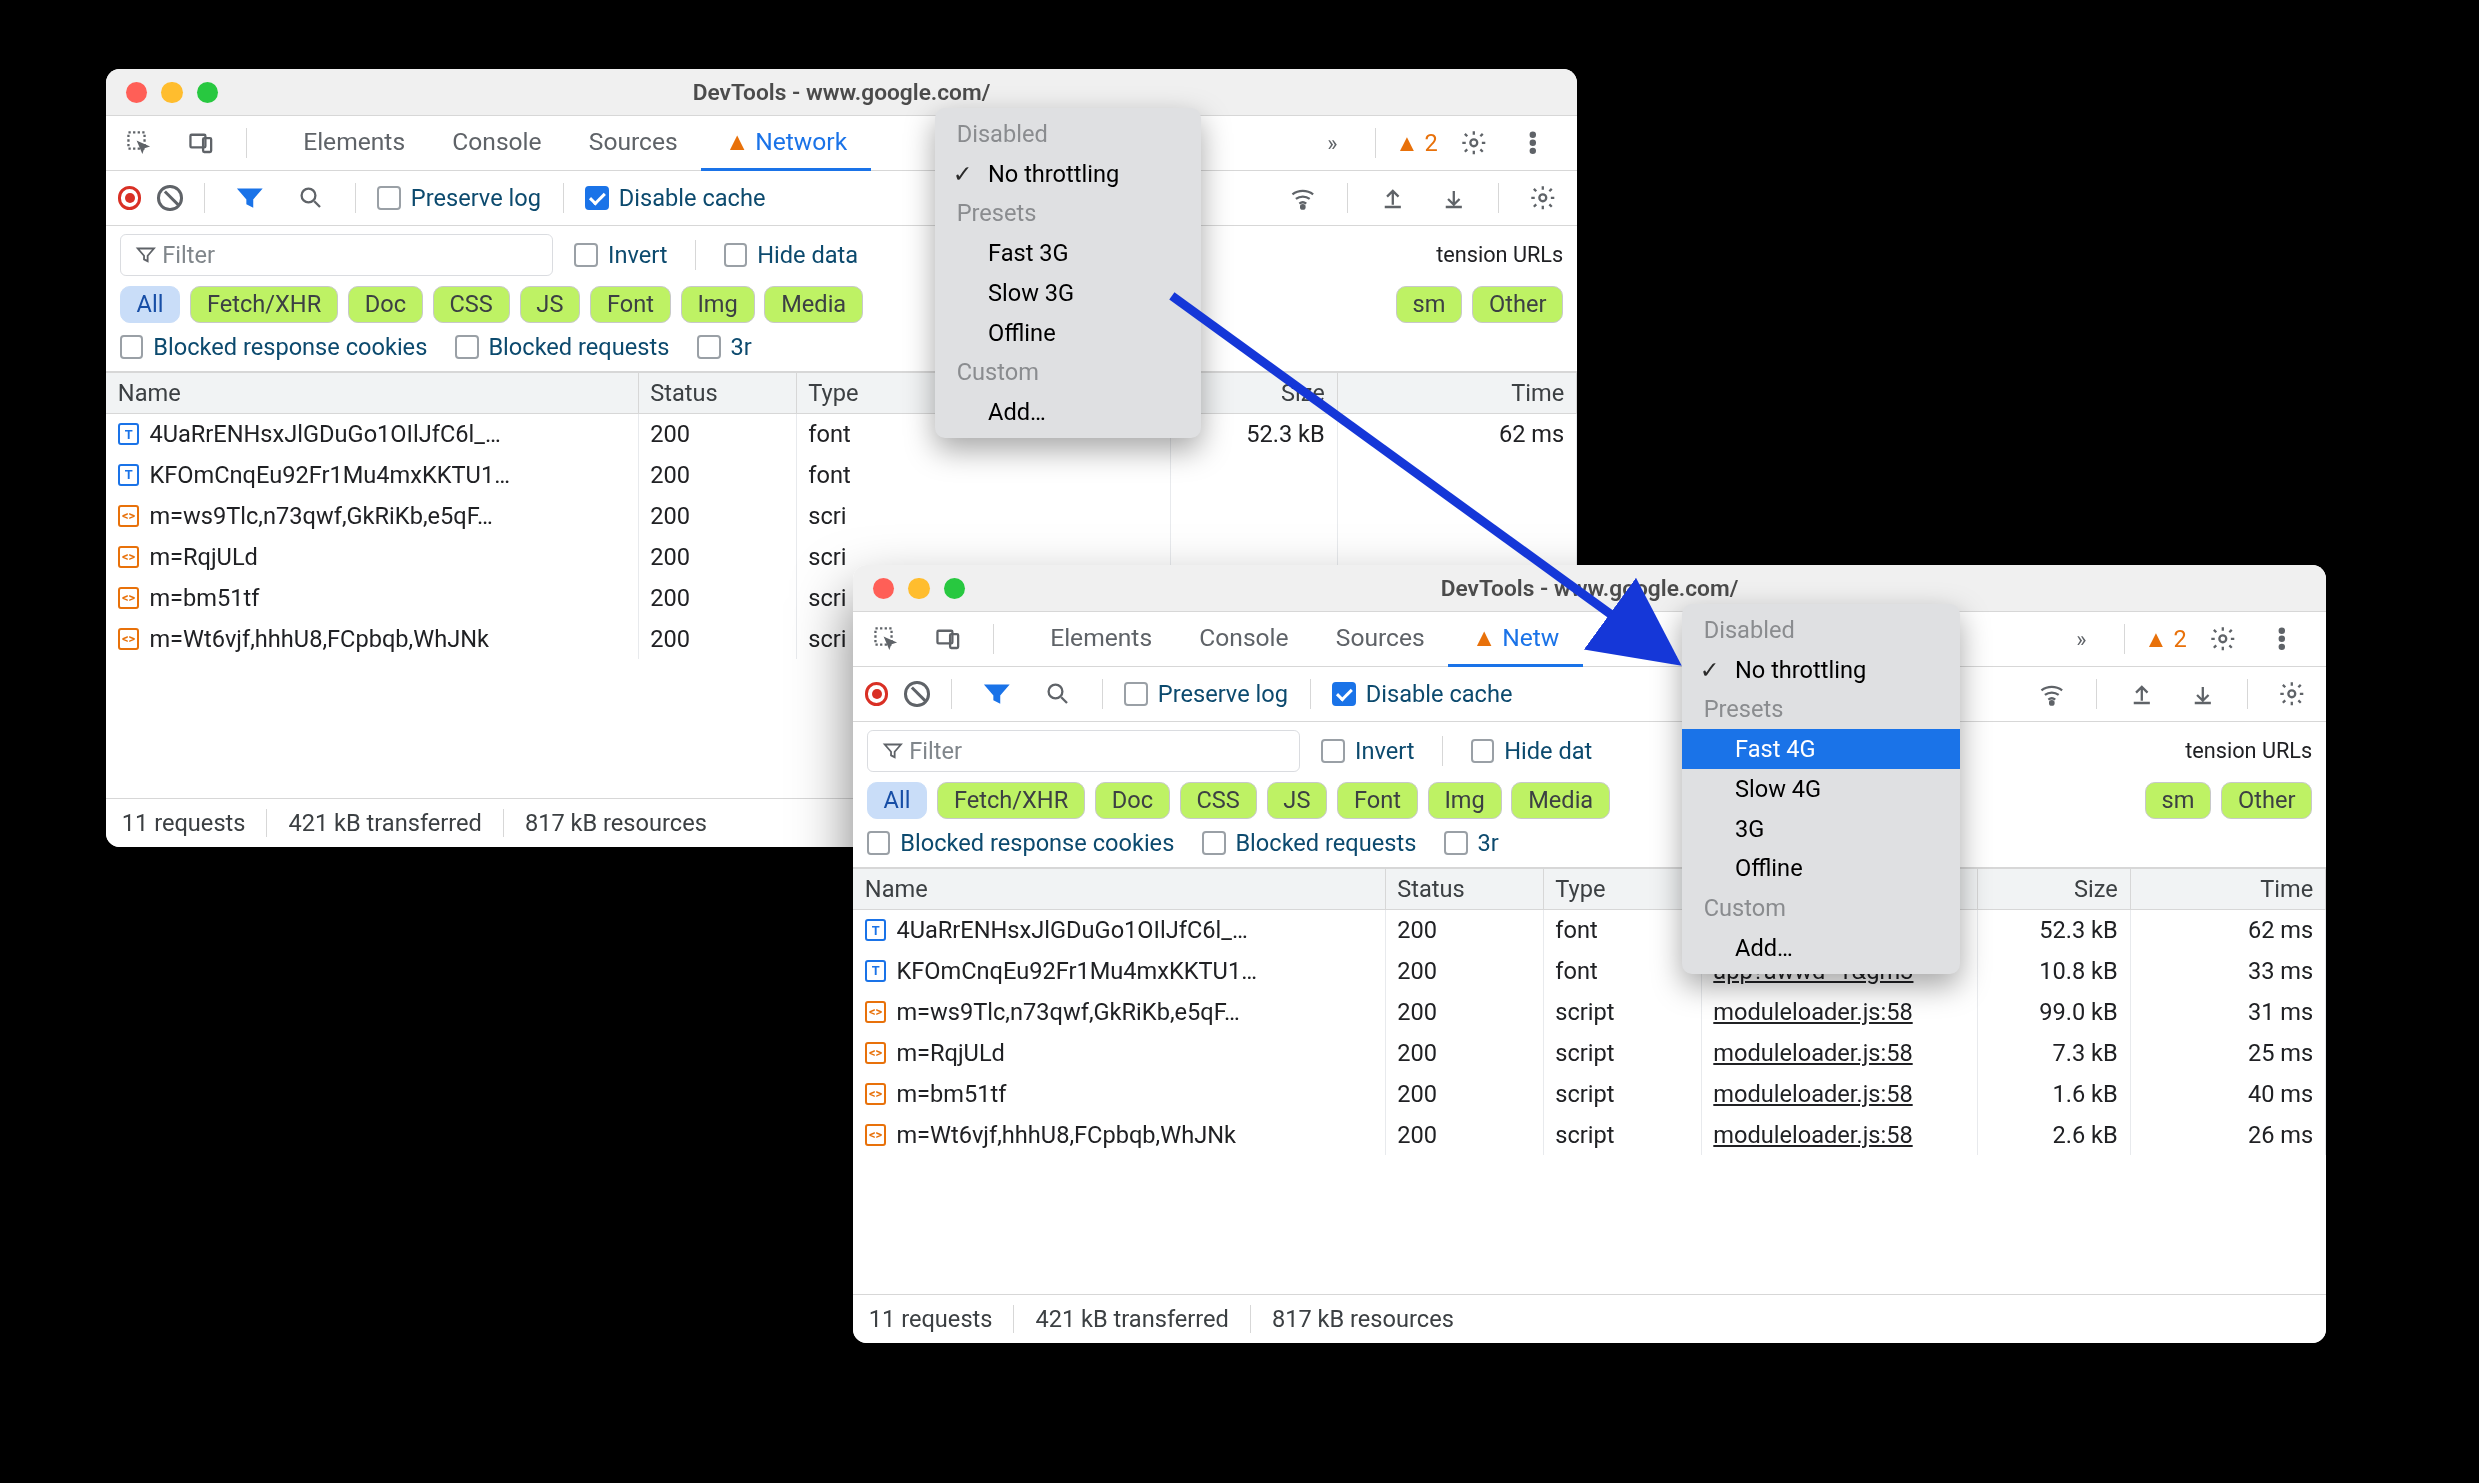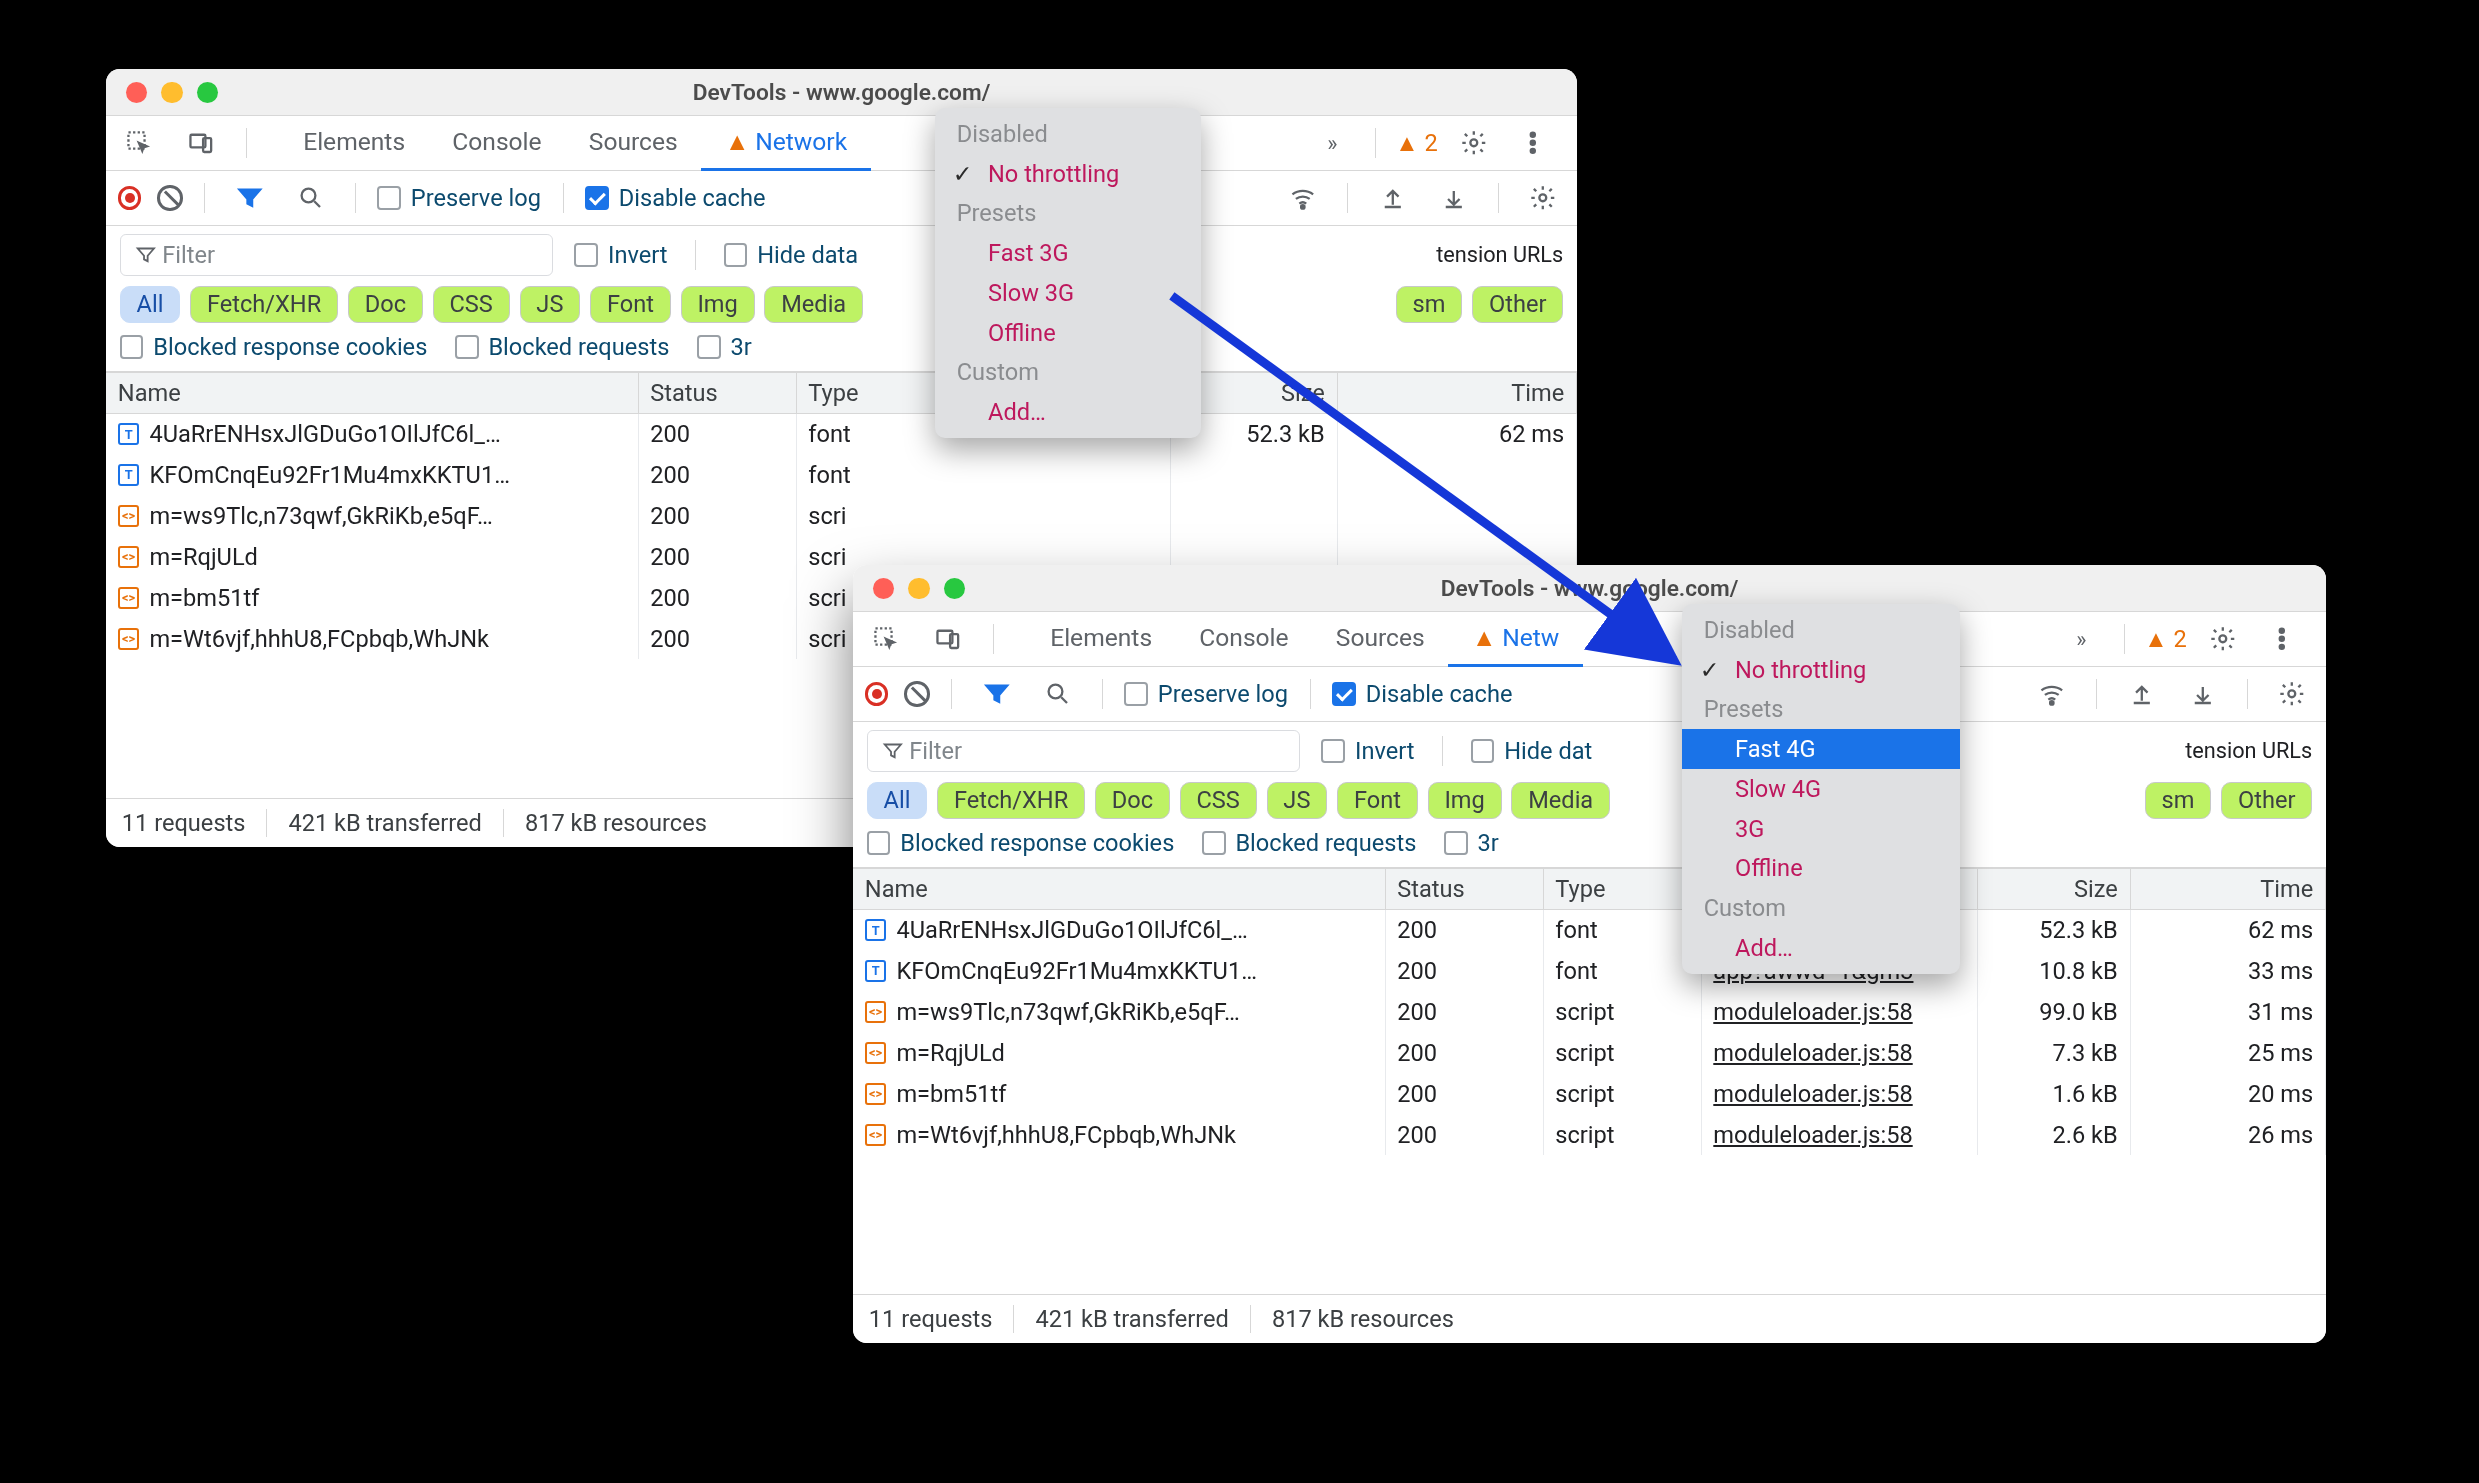--- a/index.html
+++ b/index.html
@@ -145,21 +145,21 @@
     position:absolute;bottom:0;left:0;right:0;
   }
   .statusbar .sep{width:1px;height:27.6px;background:#d7d7d7;}
 
   .dropdown {
     position:absolute; background:#dfe0e2; border-radius:9.9px;
     box-shadow: 0 11.8px 29.6px rgba(0,0,0,0.35);
     padding:5.9px 0; z-index:50; font-size:23.6px;
   }
   .dropdown .dd-head { color:#8a8c8f; padding:5.9px 21.7px; }
-  .dropdown .dd-item { padding:5.9px 21.7px 5.9px 53px; position:relative; color:#be185d; }
+  .dropdown .dd-item { padding:5.9px 21.7px 5.9px 53px; position:relative; color:#000000; }
   .dropdown .dd-item.checked::before{
     content:'✓'; position:absolute; left:17.7px; top:5.9px; color:#2b2b2b;
   }
   .dropdown .dd-item.highlight { background:#1a73e8; color:#fff; }
   #dd-left { left:829px; top:39px; width:266px; }
   #dd-right { left:829px; top:39px; width:278px; }
 
   .arrow {
     position:absolute; z-index:100;
   }
@@ -668,21 +668,21 @@
           <td>
             <div class="name-cell">
               <span class="ico-box ico-script">&lt;&gt;</span>
               <span>m=bm51tf</span>
             </div>
           </td>
           <td>200</td>
           <td>script</td>
           <td><span class="initiator-link">moduleloader.js:58</span></td>
           <td class="size">1.6 kB</td>
-          <td class="time">20 ms</td>
+          <td class="time">40 ms</td>
         </tr>
         <tr class="row">
           <td>
             <div class="name-cell">
               <span class="ico-box ico-script">&lt;&gt;</span>
               <span>m=Wt6vjf,hhhU8,FCpbqb,WhJNk</span>
             </div>
           </td>
           <td>200</td>
           <td>script</td>

